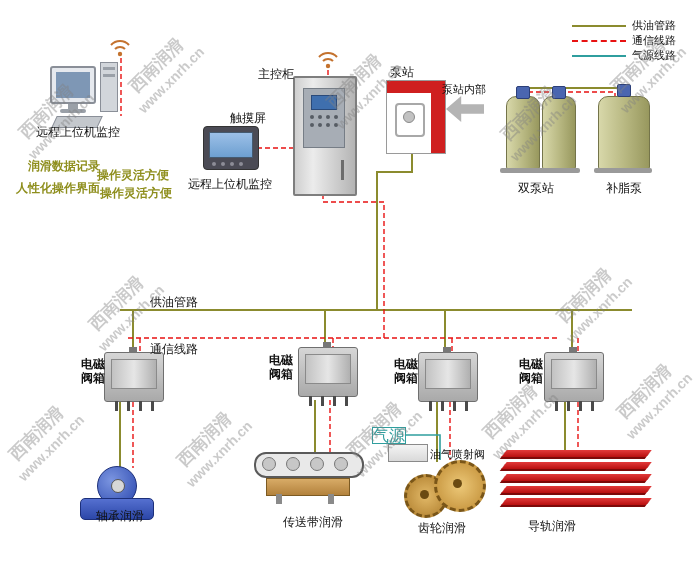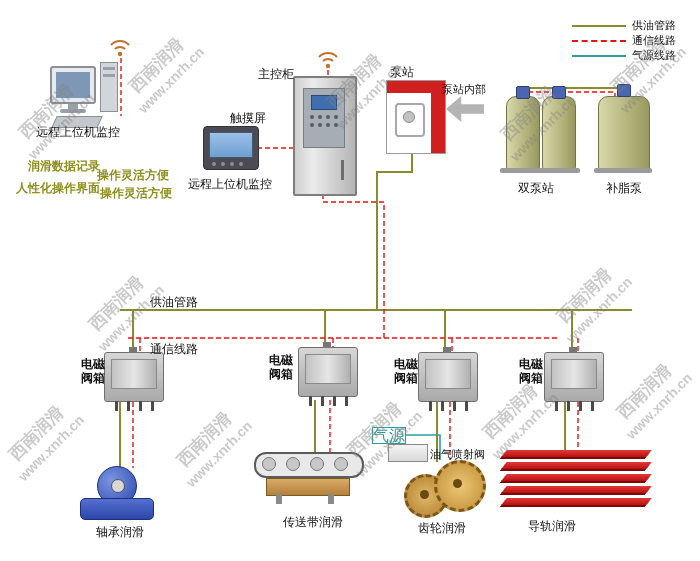--- a/index.html
+++ b/index.html
@@ -294,21 +294,21 @@
 
   <div class="airbox">气源</div>
   <div class="inj"></div>
   <div class="label sm" style="left:430px;top:447px">油气喷射阀</div>
 
   <div class="bearing">
     <div class="house"></div>
     <div class="hole"></div>
     <div class="base"></div>
   </div>
-  <div class="label" style="left:96px;top:524px">轴承润滑</div>
+  <div class="label" style="left:96px;top:508px">轴承润滑</div>
 
   <div class="conv">
     <div class="belt"></div>
     <div class="r" style="left:8px"></div>
     <div class="r" style="left:32px"></div>
     <div class="r" style="left:56px"></div>
     <div class="r" style="left:80px"></div>
     <div class="frame"></div>
     <div class="leg" style="left:22px"></div>
     <div class="leg" style="left:74px"></div>

